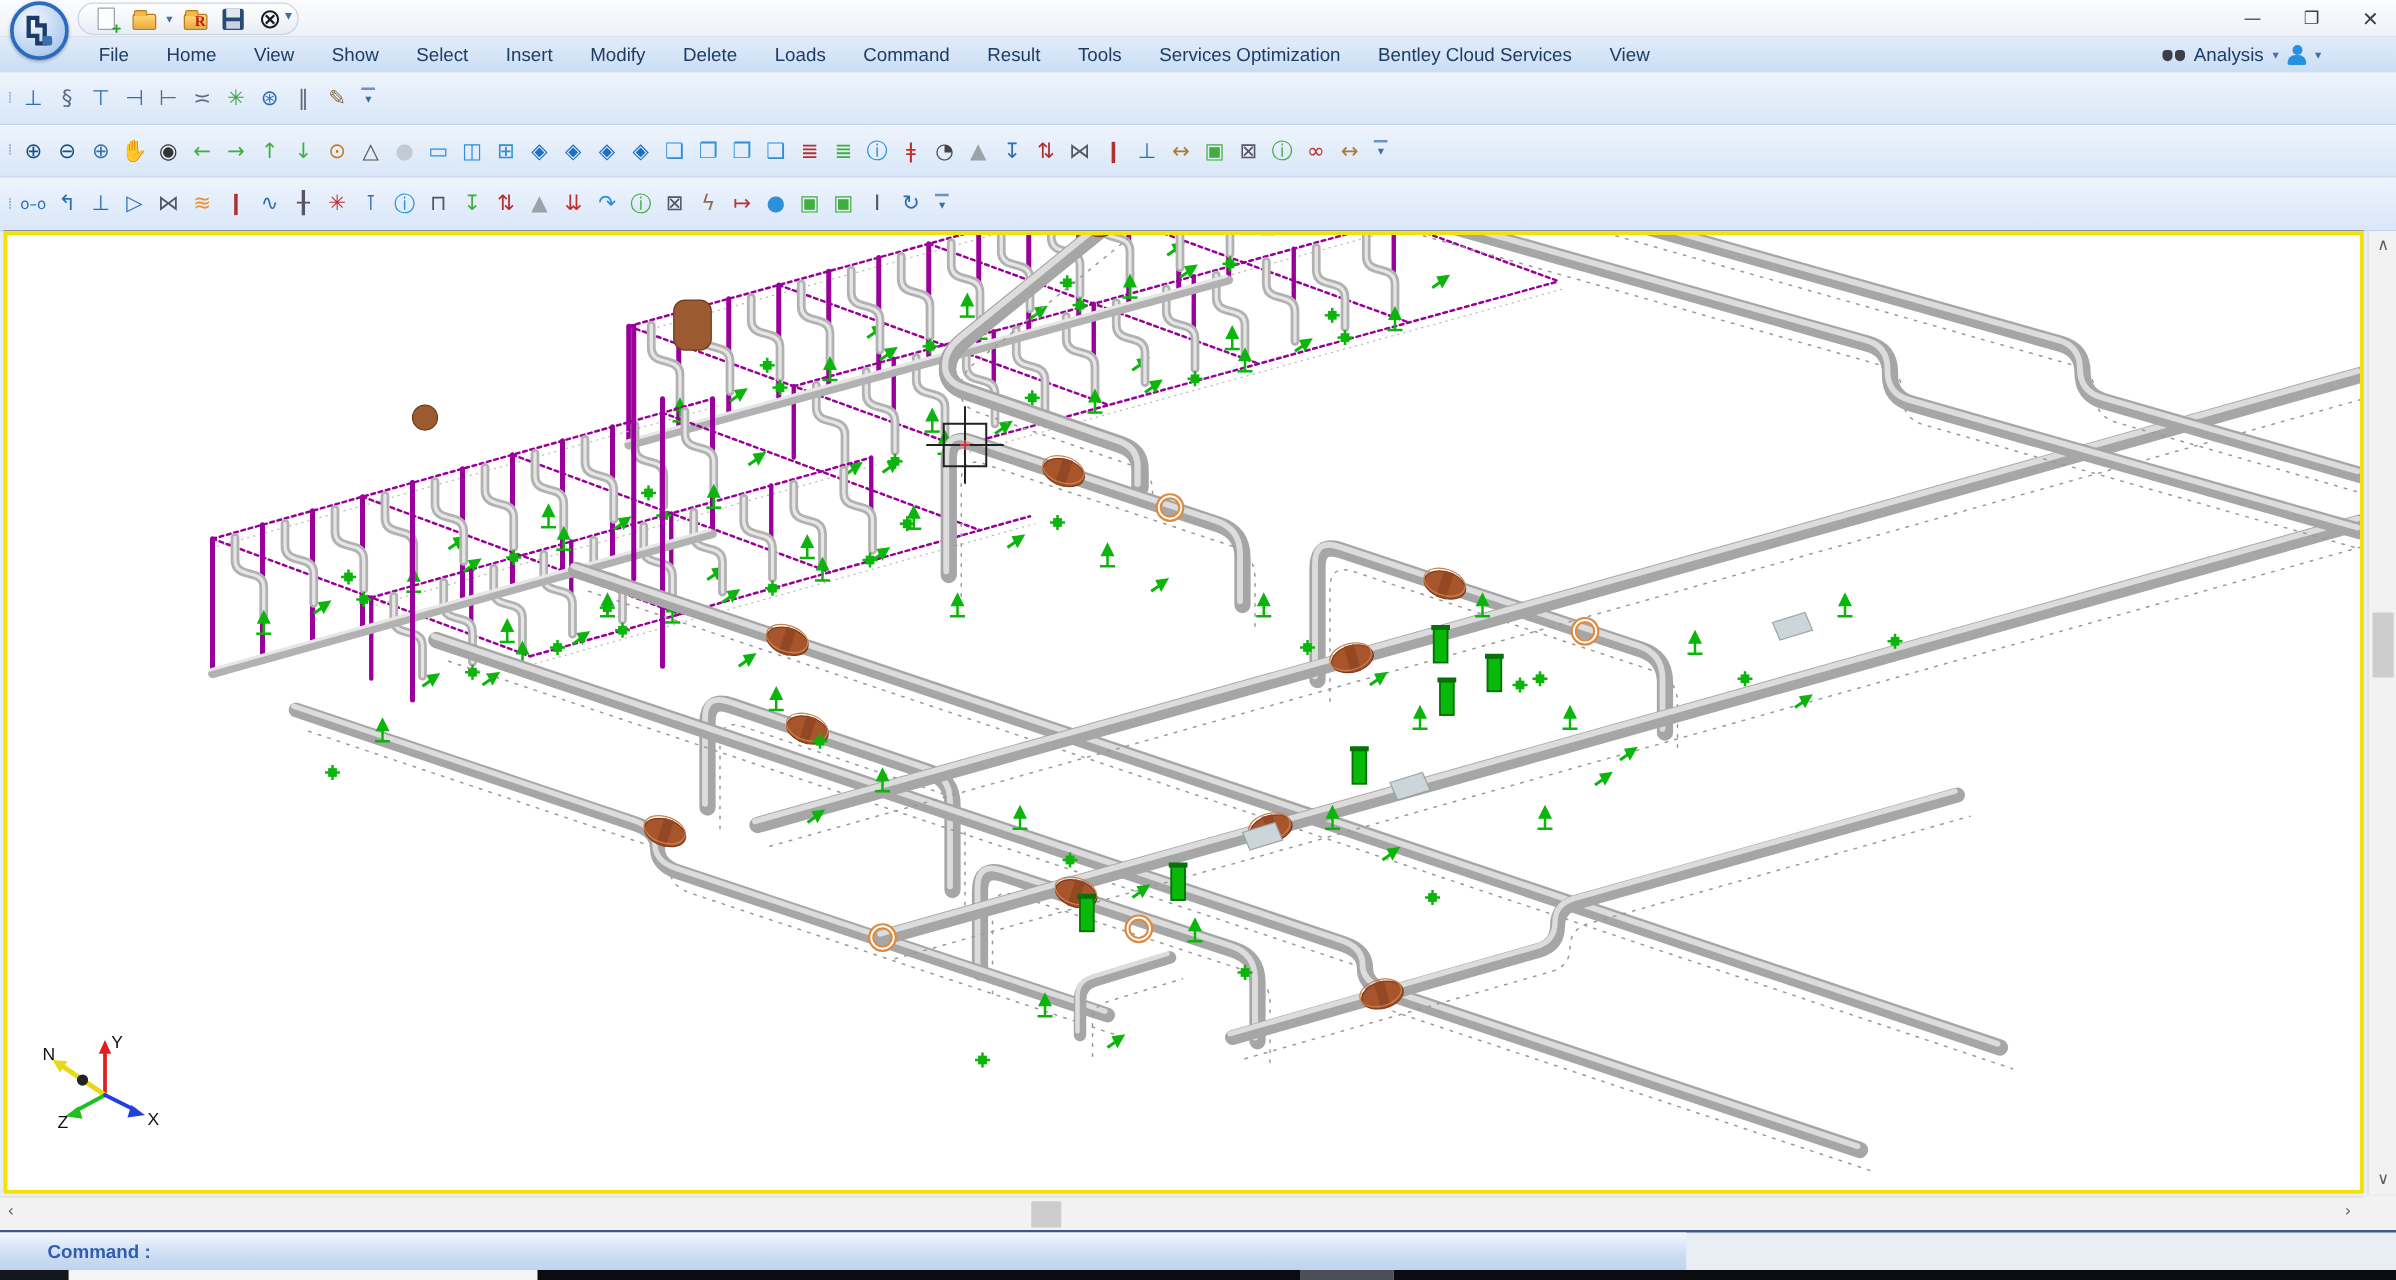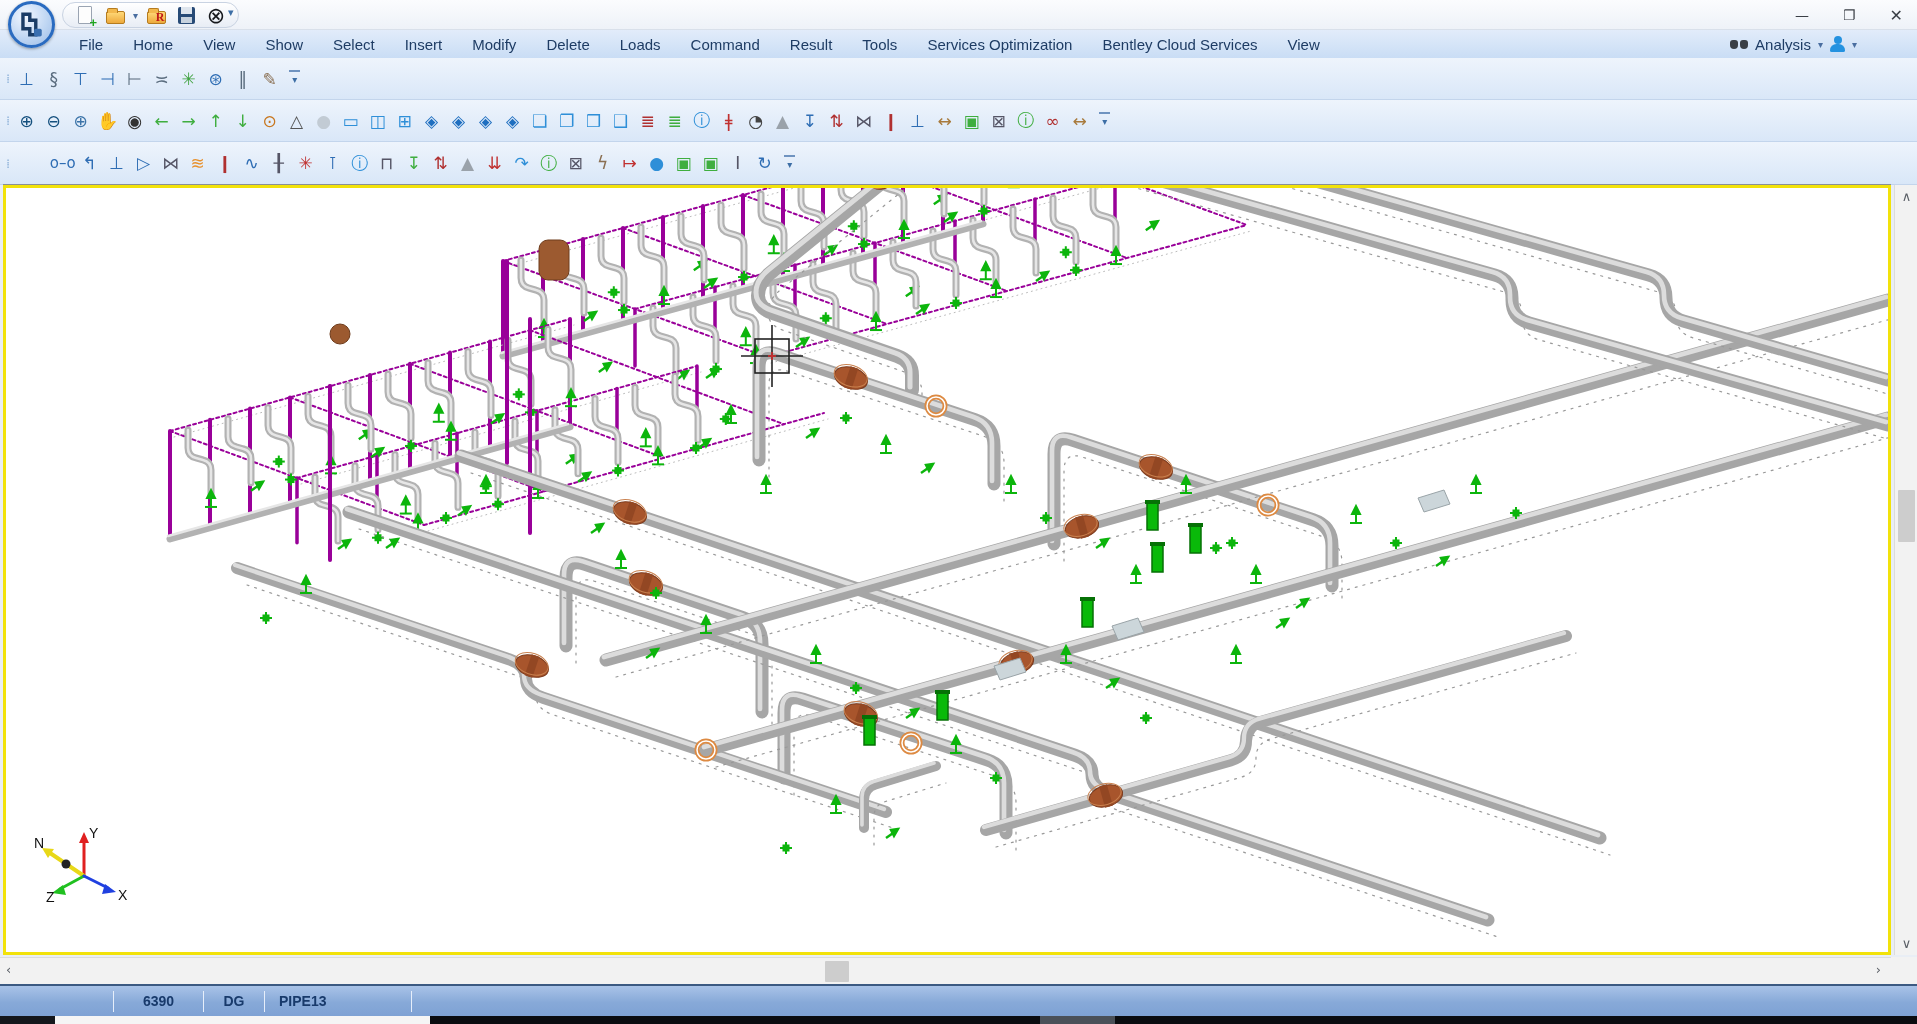--- a/index.html
+++ b/index.html
@@ -232,21 +232,21 @@
       <span class="tbtn ico" style="color: rgb(168, 122, 60);">↔</span>
       <span class="tbtn ico" style="color: rgb(63, 174, 63);">▣</span>
       <span class="tbtn ico" style="color: rgb(85, 85, 102);">⊠</span>
       <span class="tbtn ico" style="color: rgb(63, 174, 63);">ⓘ</span>
       <span class="tbtn ico" style="color: rgb(176, 48, 48);">∞</span>
       <span class="tbtn ico" style="color: rgb(168, 122, 60);">↔</span>
       <span class="overflow">▾</span>
     </div></div>
 <div id="row3" class="toolrow"><div class="toolgroup" id="tg3">
       <span class="handle">⁞</span>
-      <span class="tbtn ico" style="color: rgb(46, 109, 180); font-size: 15px; margin-left: 36px;">o–o</span>
+      <span class="tbtn ico" style="color: rgb(46, 109, 180); font-size: 12px;">o–o</span>
       <span class="tbtn ico" style="color: rgb(46, 109, 180);">↰</span>
       <span class="tbtn ico" style="color: rgb(46, 109, 180);">⊥</span>
       <span class="tbtn ico" style="color: rgb(46, 109, 180);">▷</span>
       <span class="tbtn ico" style="color: rgb(85, 85, 102);">⋈</span>
       <span class="tbtn ico" style="color: rgb(232, 145, 45);">≋</span>
       <span class="tbtn ico" style="color: rgb(176, 48, 48);">❙</span>
       <span class="tbtn ico" style="color: rgb(46, 109, 180);">∿</span>
       <span class="tbtn ico" style="color: rgb(85, 85, 102);">╂</span>
       <span class="tbtn ico" style="color: rgb(192, 48, 48);">✳</span>
       <span class="tbtn ico" style="color: rgb(46, 109, 180);">⊺</span>
@@ -1096,26 +1096,22 @@
   <div class="sb-arrow dn">∨</div>
 </div>
 <div id="hsb" class="sb abs">
   <div class="sb-arrow lf">‹</div>
   <div class="thumb" id="hthumb"></div>
   <div class="sb-arrow rt">›</div>
 </div>
 <div id="sb-corner"></div>
 
 <div id="statusbar">
-  <div id="status-right">
-    <span class="scell c0"></span>
-    <span class="scell c1">6390</span>
-    <span class="scell c2">DG</span>
-    <span class="scell c3">PIPE13</span>
-    <span class="scell c4"></span>
+  <div id="status-left">
+    <span id="command-label">Command :</span>
   </div>
 </div>
 
 <div id="taskbar">
   <div style="width:55px;background:#14171c"></div>
   <div style="width:375px;background:#f5f5f5"></div>
   <div style="width:610px;background:#0a0c10"></div>
   <div style="width:75px;background:#4a5058"></div>
   <div style="flex:1;background:#0a0c10"></div>
 </div>

